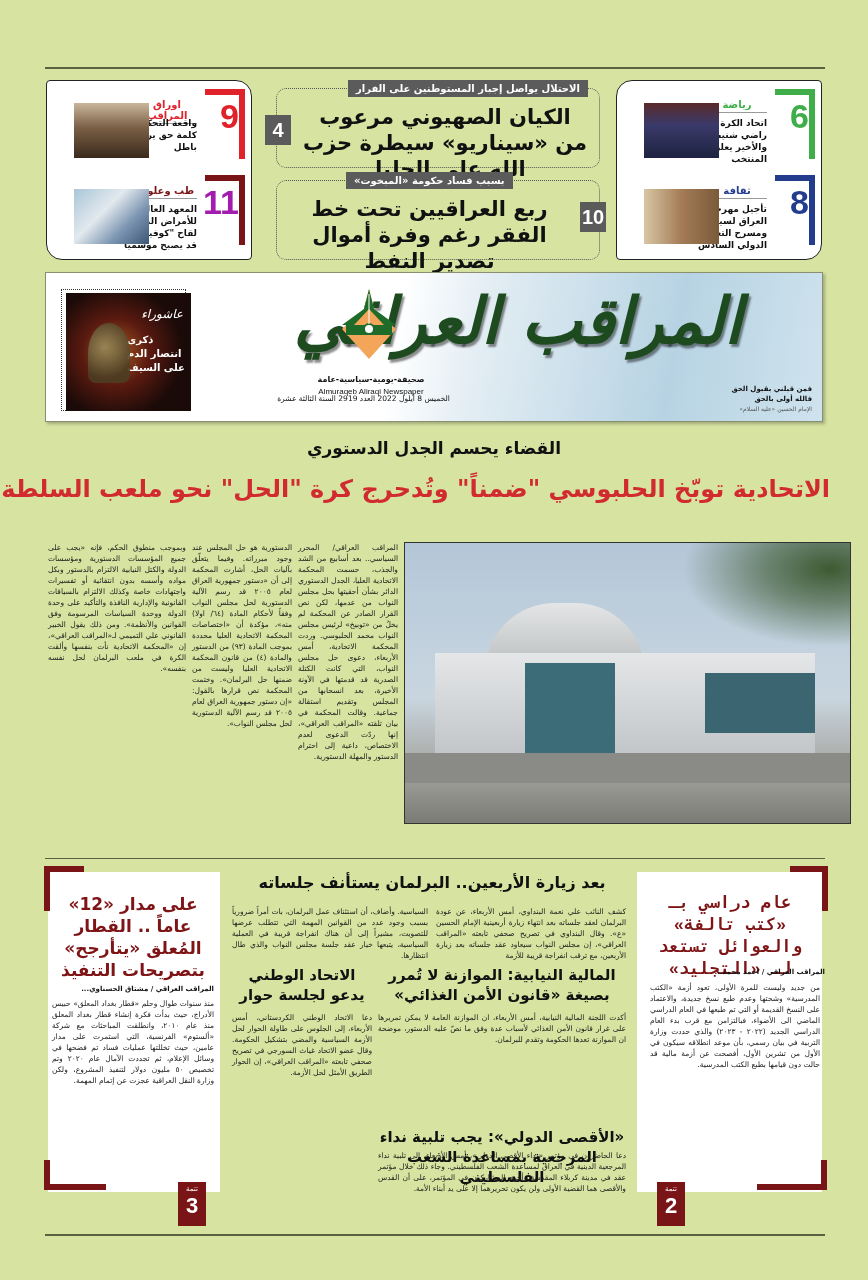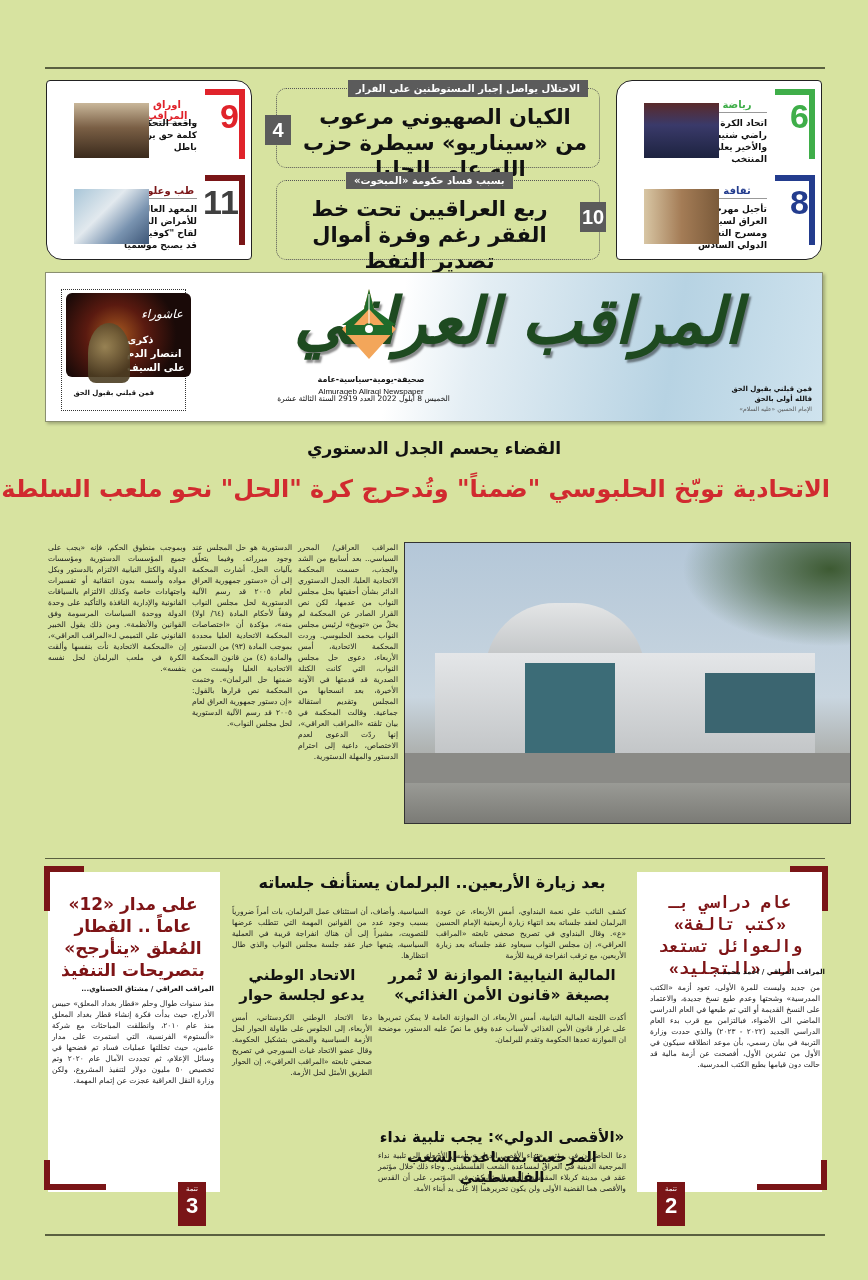--- a/index.html
+++ b/index.html
@@ -15,21 +15,21 @@
   .teaser .frame { position: absolute; right: -6px; top: -6px; width: 40px; height: 70px; border-top: 6px solid; border-right: 6px solid; }
   
   .hl-box { position: absolute; border: 1.5px dotted #555; border-radius: 10px; }
   .kicker { position: absolute; background: #5b5b5b; color: #fff; font: bold 10px "DejaVu Sans", sans-serif; padding: 3px 8px; white-space: nowrap; }
   .hl-text { position: absolute; font: bold 21px "DejaVu Sans", sans-serif; line-height: 26px; text-align: center; color: #111; }
   .pnum { position: absolute; background: #5b5b5b; color: #fff; font: bold 20px "Liberation Sans", sans-serif; width: 26px; height: 30px; text-align: center; line-height: 30px; }
   
   .masthead { position: absolute; left: 45px; top: 272px; width: 778px; height: 150px; background: linear-gradient(100deg, #fff 0%, #fff 45%, #e4eef4 55%, #b7d3e3 80%, #cfe3ee 100%); border: 1px solid #8a8f70; box-shadow: 2px 2px 3px rgba(0,0,0,0.25); }
   .logo-title { position: absolute; right: 80px; top: 10px; font: bold italic 64px "DejaVu Serif", serif; color: #1e4a20; text-shadow: 2px 3px 2px rgba(0,0,0,0.45); letter-spacing: -2px; }
   .quote { position: absolute; right: 660px; font-size: 7px; }
-  .ashura { position: absolute; left: 20px; top: 20px; width: 125px; height: 84px; background: radial-gradient(circle at 40% 50%, #a85a20 0%, #5a1a10 35%, #1a0a08 70%); border-radius: 6px; }
+  .ashura { position: absolute; left: 20px; top: 20px; width: 125px; height: 118px; background: radial-gradient(circle at 40% 50%, #a85a20 0%, #5a1a10 35%, #1a0a08 70%); border-radius: 0; }
   .ashura-frame { position: absolute; left: 15px; top: 16px; width: 125px; height: 122px; border: 1.5px dotted #333; }
   
   .col { position: absolute; font: 7.5px "DejaVu Sans", sans-serif; line-height: 11px; text-align: justify; color: #1b1b1b; }
   .photo { position: absolute; left: 404px; top: 542px; width: 447px; height: 282px; overflow: hidden; border: 1.5px solid #333; }
   .sub-hl { position: absolute; font: bold 15px "DejaVu Sans", sans-serif; text-align: center; line-height: 20px; }
   .red-box { position: absolute; background: #fff; }
   .red-title { position: absolute; color: #7e1416; font: bold 17px "DejaVu Sans", sans-serif; line-height: 22px; text-align: center; }
   .cont { position: absolute; background: #7a1517; color: #fff; text-align: center; width: 28px; height: 44px; }
   .cont .l { font-size: 7px; display: block; margin-top: 3px; }
   .cont .n { font: bold 22px "Liberation Sans", sans-serif; display: block; line-height: 26px; }
@@ -43,21 +43,21 @@
 <div class="teaser-box" style="left:46px; top:80px; width:206px; height:180px; border-radius: 4px 16px 4px 16px;">
   <div class="teaser" style="right:12px; top:14px;">
     <div class="frame" style="border-color:#e0232b;"></div>
     <div class="num" style="color:#e0232b;">9</div>
     <div class="cat" style="color:#e0232b;">اوراق المراقب</div>
     <div class="desc">واقعة التحكيم كلمة حق يراد بها باطل</div>
     <div class="thumb" style="background: linear-gradient(180deg,#c9b79a 0%,#7a5f45 45%,#3a2a1c 100%);"></div>
   </div>
   <div class="teaser" style="right:12px; top:100px;">
     <div class="frame" style="border-color:#7a1517;"></div>
-    <div class="num" style="color:#404040;">11</div>
+    <div class="num" style="color:#a21caf;">11</div>
     <div class="cat" style="color:#7a1517;">طب وعلوم</div>
     <div class="desc">المعهد العالمي للأمراض المُعدية: لقاح "كوفيد - 19" قد يصبح موسمياً</div>
     <div class="thumb" style="background: linear-gradient(135deg,#a9c6d8 0%,#e2e9ee 40%,#7993b0 70%,#3c5576 100%);"></div>
   </div>
 </div>
 
 <div class="teaser-box" style="left:616px; top:80px; width:206px; height:180px; border-radius: 16px 4px 16px 4px;">
   <div class="teaser" style="right:12px; top:14px;">
     <div class="frame" style="border-color:#3fae49;"></div>
     <div class="num" style="color:#3fae49;">6</div>

